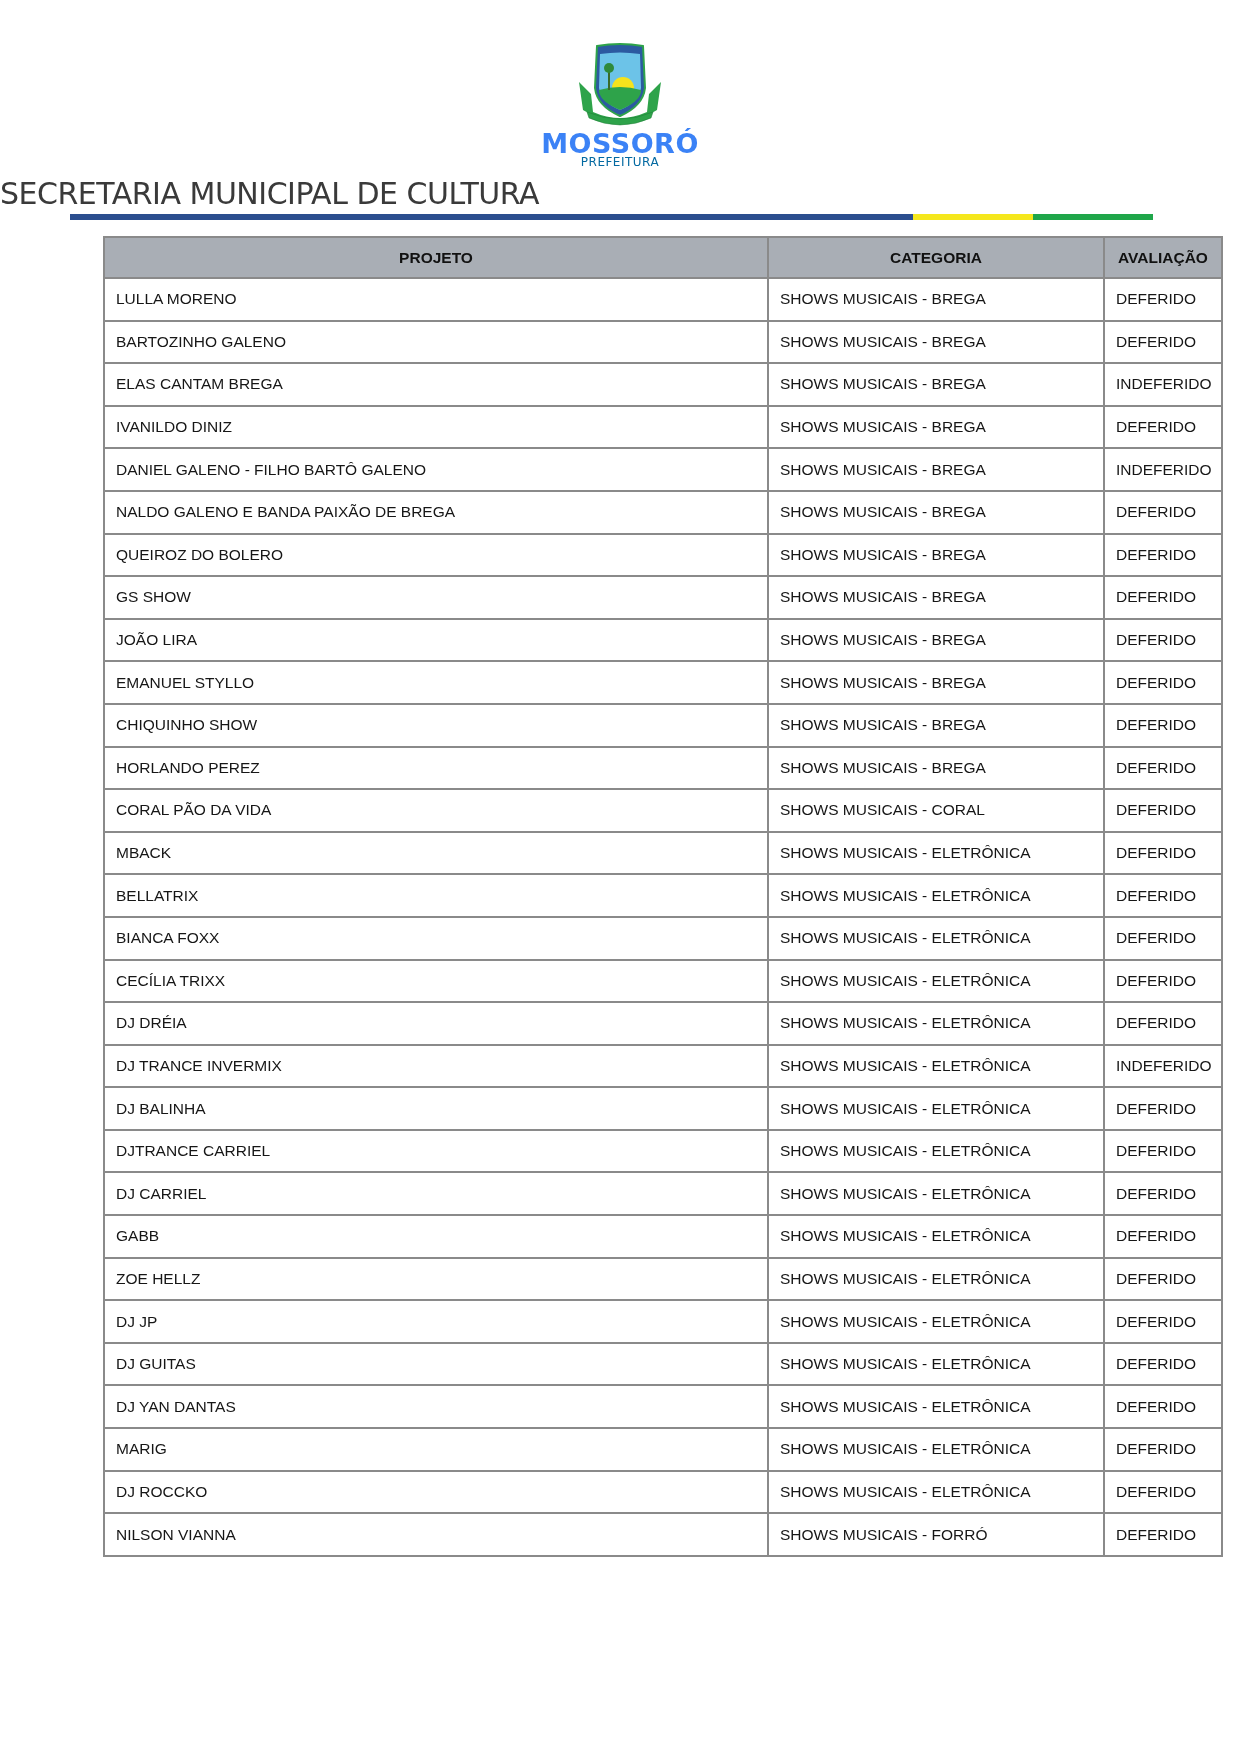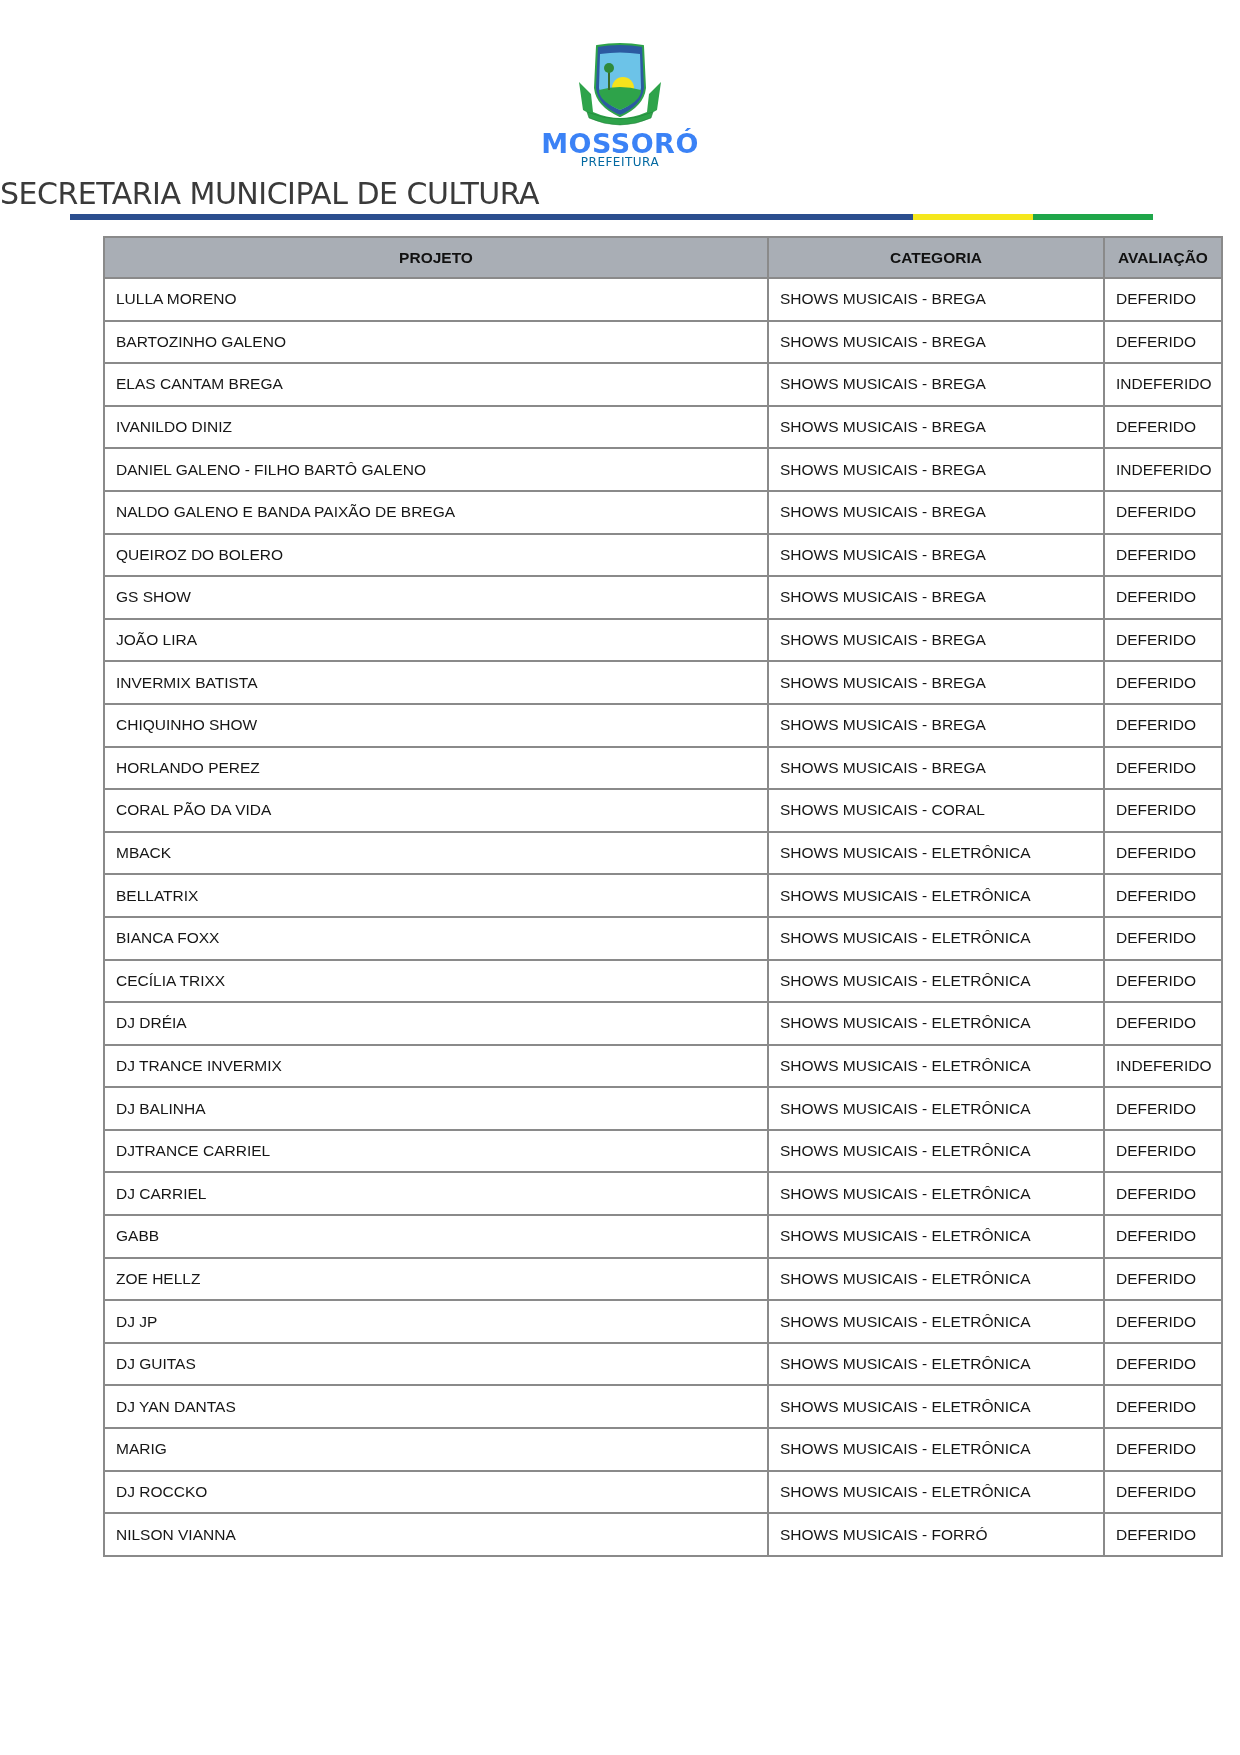--- a/index.html
+++ b/index.html
@@ -94,21 +94,21 @@
         <td>GS SHOW</td>
         <td>SHOWS MUSICAIS - BREGA</td>
         <td>DEFERIDO</td>
       </tr>
       <tr>
         <td>JOÃO LIRA</td>
         <td>SHOWS MUSICAIS - BREGA</td>
         <td>DEFERIDO</td>
       </tr>
       <tr>
-        <td>INVERMIX BATISTA</td>
+        <td>EMANUEL STYLLO</td>
         <td>SHOWS MUSICAIS - BREGA</td>
         <td>DEFERIDO</td>
       </tr>
       <tr>
         <td>CHIQUINHO SHOW</td>
         <td>SHOWS MUSICAIS - BREGA</td>
         <td>DEFERIDO</td>
       </tr>
       <tr>
         <td>HORLANDO PEREZ</td>

